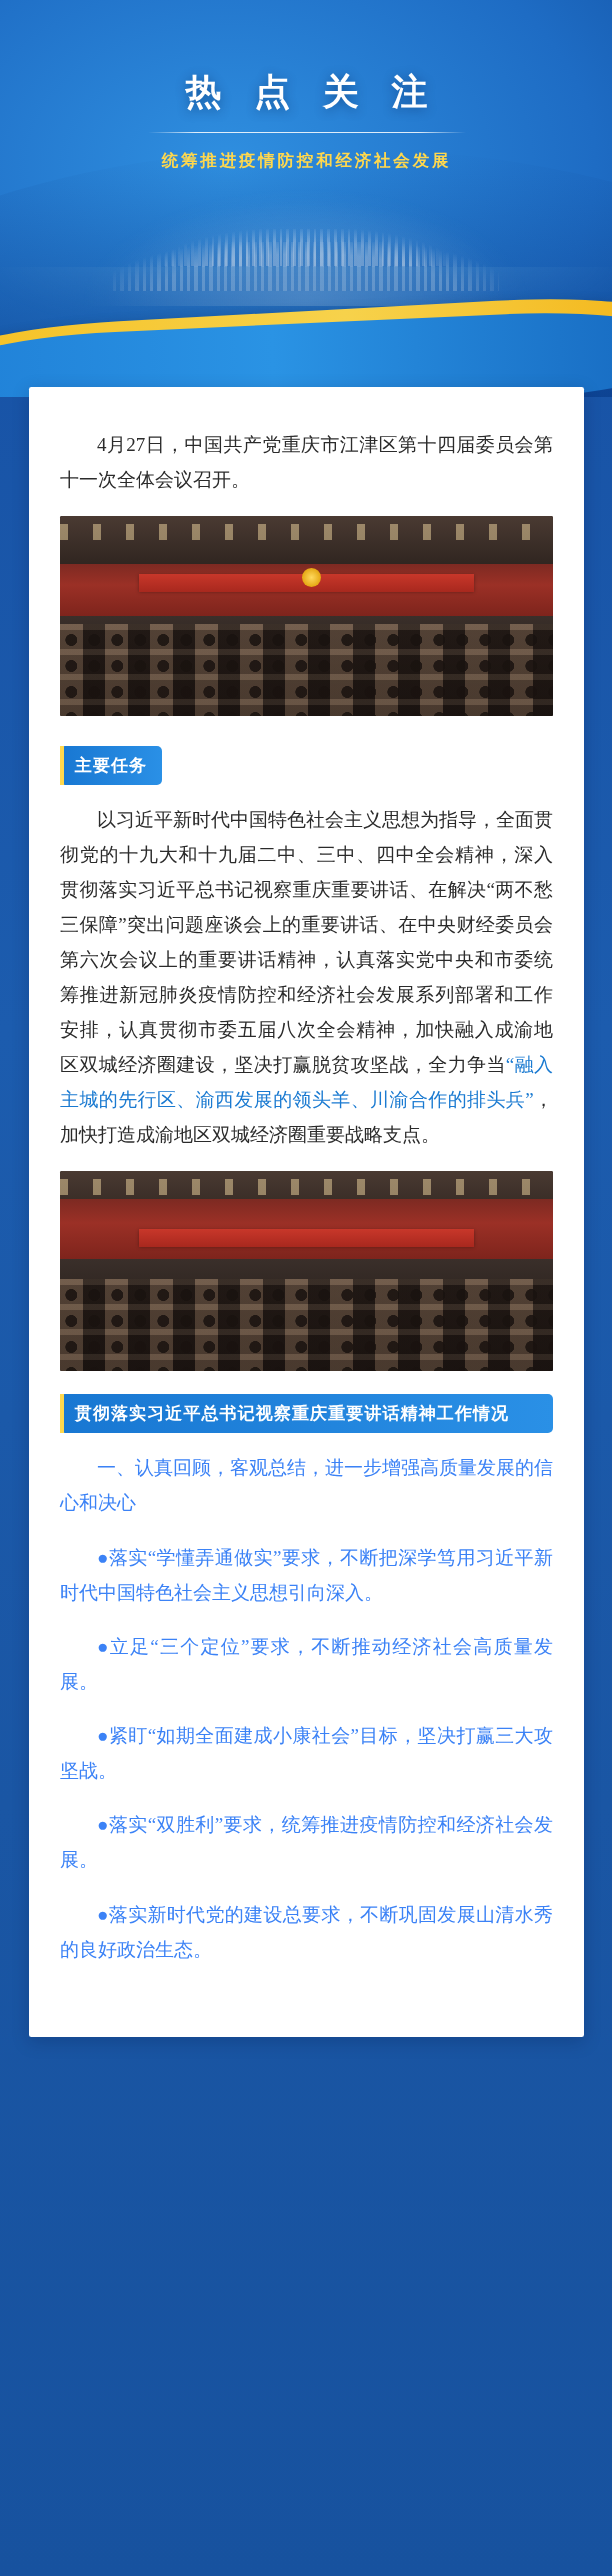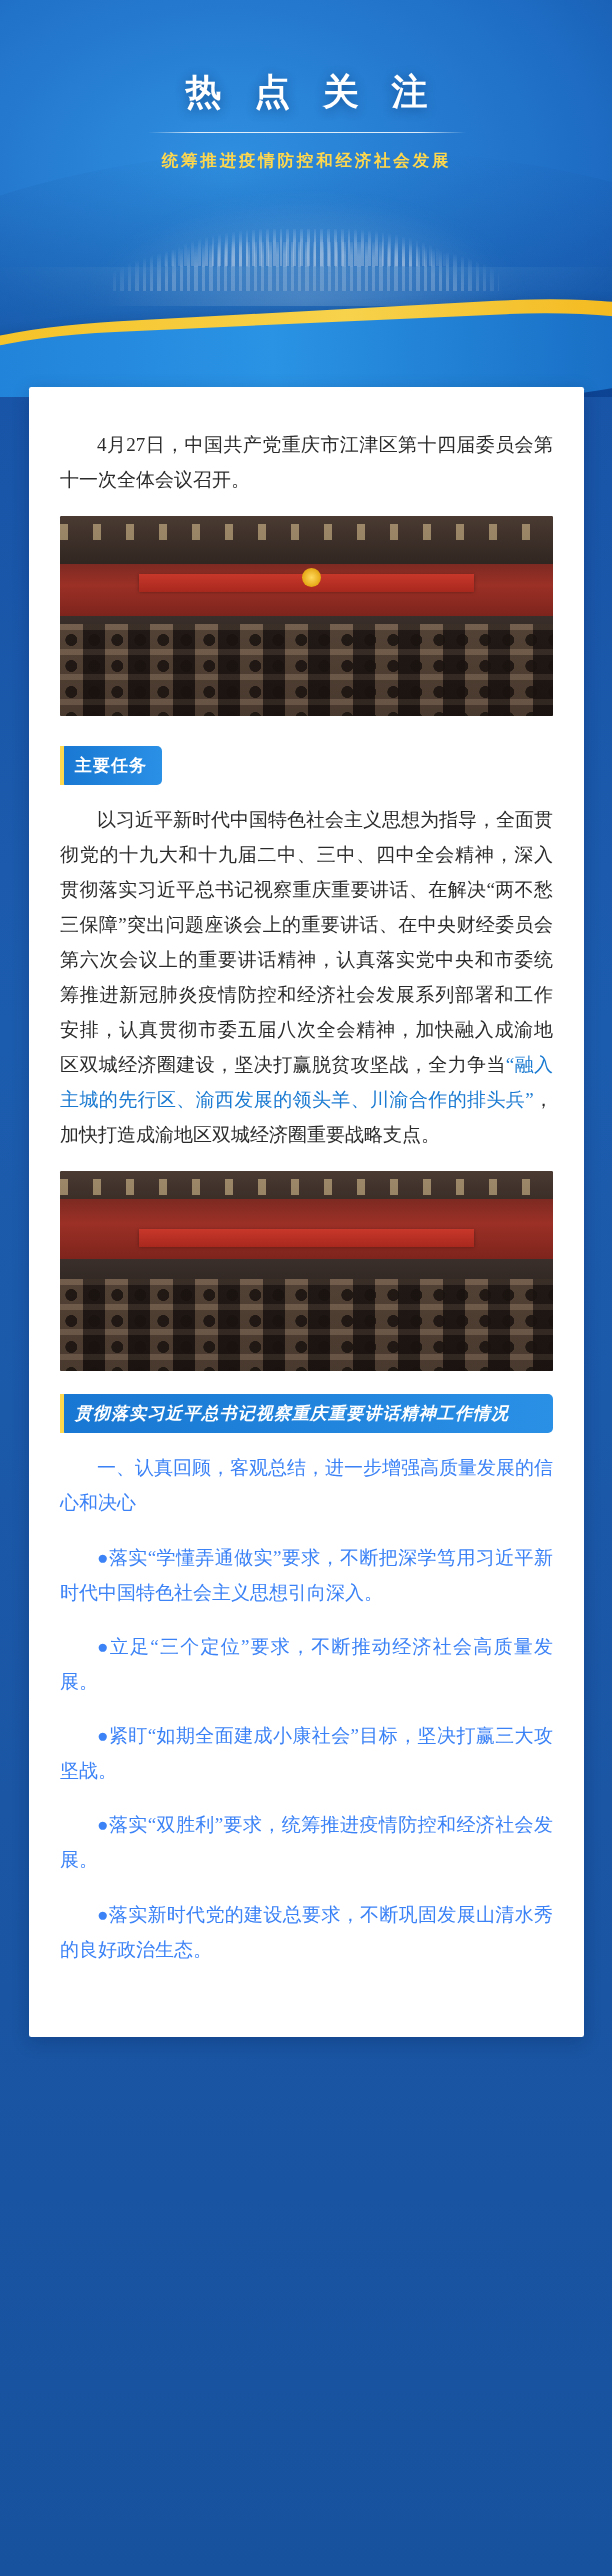--- a/index.html
+++ b/index.html
@@ -223,21 +223,21 @@
     border-radius: 5px;
     margin: 6.8px 0 17px 0;
     position: relative;
   }
   .sec-head:before {
     content: "";
     position: absolute; left: 0; top: 0;
     width: 4px; height: 100%;
     background: #ffd84d;
   }
-  .sec-head.wide { display: block; width: 100%; font-style: italic; }
+  .sec-head.wide { display: block; width: 100%; }
 
   .bullet-para {
     font-size: 19px;
     line-height: 35px;
     color: #3b82f6;
     text-indent: 37px;
     text-align: justify;
     margin-bottom: 19.3px;
     font-family: "Liberation Serif", serif;
   }

